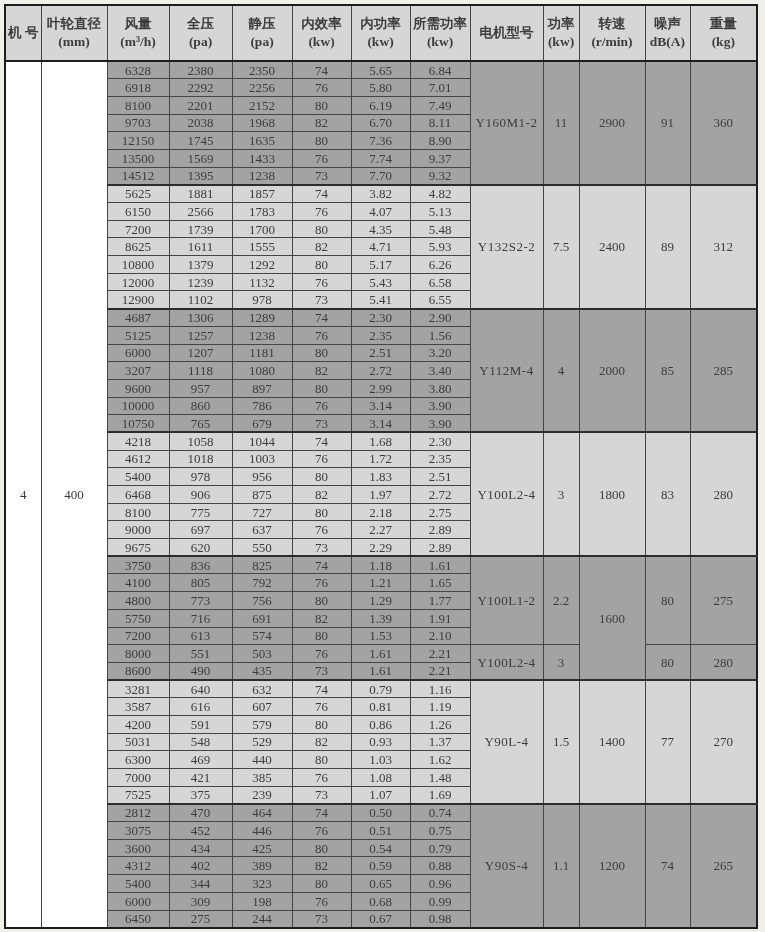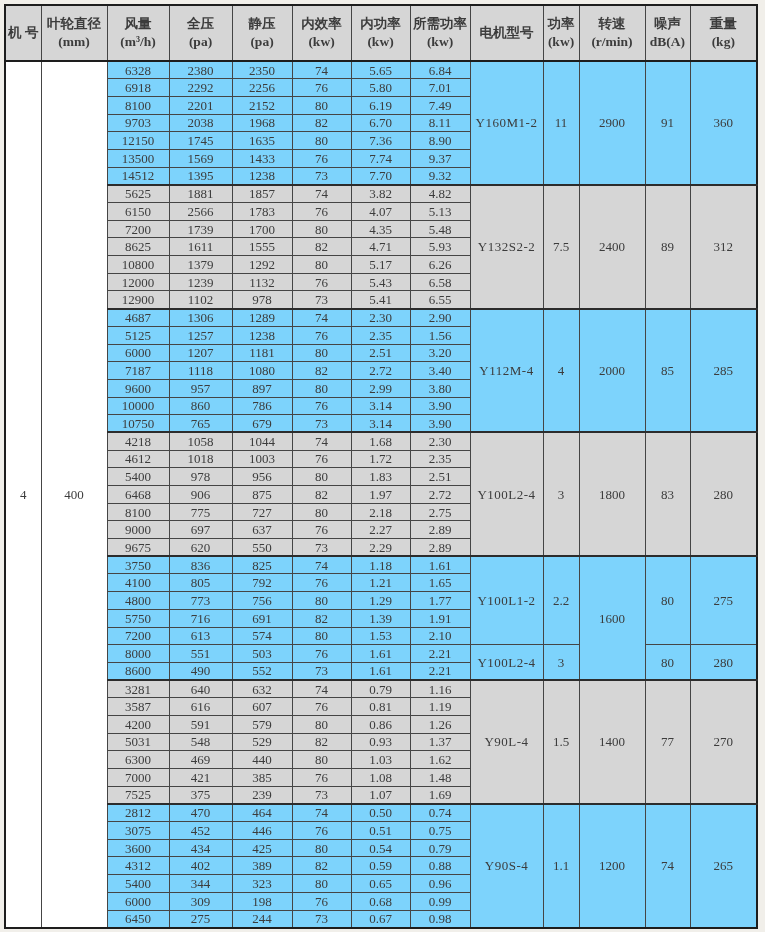--- a/index.html
+++ b/index.html
@@ -8,21 +8,21 @@
     background:#f1efea;
     font-family:"Liberation Serif","DejaVu Serif",serif;
     color:#3c3c3c;
     overflow:hidden;
   }
   .table-wrap{position:absolute;top:4px;left:4px;}
   table{
     border-collapse:collapse;
     table-layout:fixed;
     width:636px;height:924px;
-    background:#7dd3fc;
+    background:#a3a3a3;
     border:2px solid #1d1d1d;
   }
   th,td{
     border:1px solid #454545;
     text-align:center;
     vertical-align:middle;
     padding:0;
     overflow:hidden;
     white-space:nowrap;
   }
@@ -230,21 +230,21 @@
         </tr>
         <tr>
           <td class="num">6000</td>
           <td class="num">1207</td>
           <td class="num">1181</td>
           <td class="num">80</td>
           <td class="num">2.51</td>
           <td class="num">3.20</td>
         </tr>
         <tr>
-          <td class="num">7187</td>
+          <td class="num">3207</td>
           <td class="num">1118</td>
           <td class="num">1080</td>
           <td class="num">82</td>
           <td class="num">2.72</td>
           <td class="num">3.40</td>
         </tr>
         <tr>
           <td class="num">9600</td>
           <td class="num">957</td>
           <td class="num">897</td>
@@ -382,21 +382,21 @@
           <td class="num">1.61</td>
           <td class="num">2.21</td>
           <td class="model" rowspan="2">Y100L2-4</td>
           <td class="num" rowspan="2">3</td>
           <td class="num" rowspan="2">80</td>
           <td class="num" rowspan="2">280</td>
         </tr>
         <tr>
           <td class="num">8600</td>
           <td class="num">490</td>
-          <td class="num">552</td>
+          <td class="num">435</td>
           <td class="num">73</td>
           <td class="num">1.61</td>
           <td class="num">2.21</td>
         </tr>
         <tr class="group-start">
           <td class="num shade">3281</td>
           <td class="num shade">640</td>
           <td class="num shade">632</td>
           <td class="num shade">74</td>
           <td class="num shade">0.79</td>

